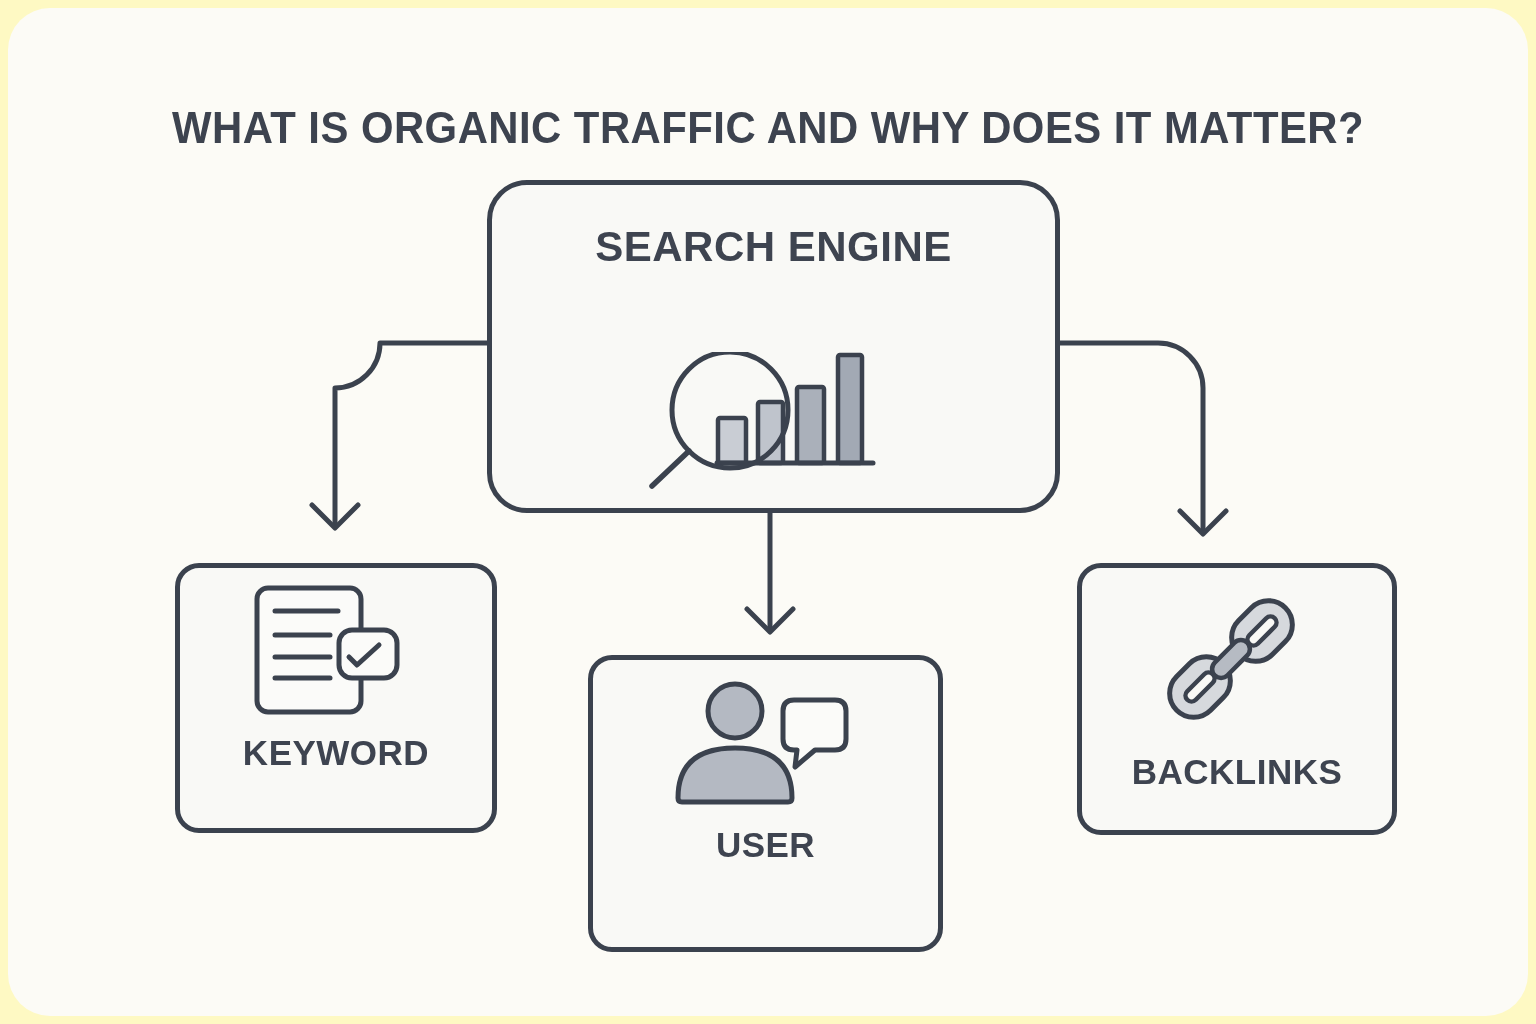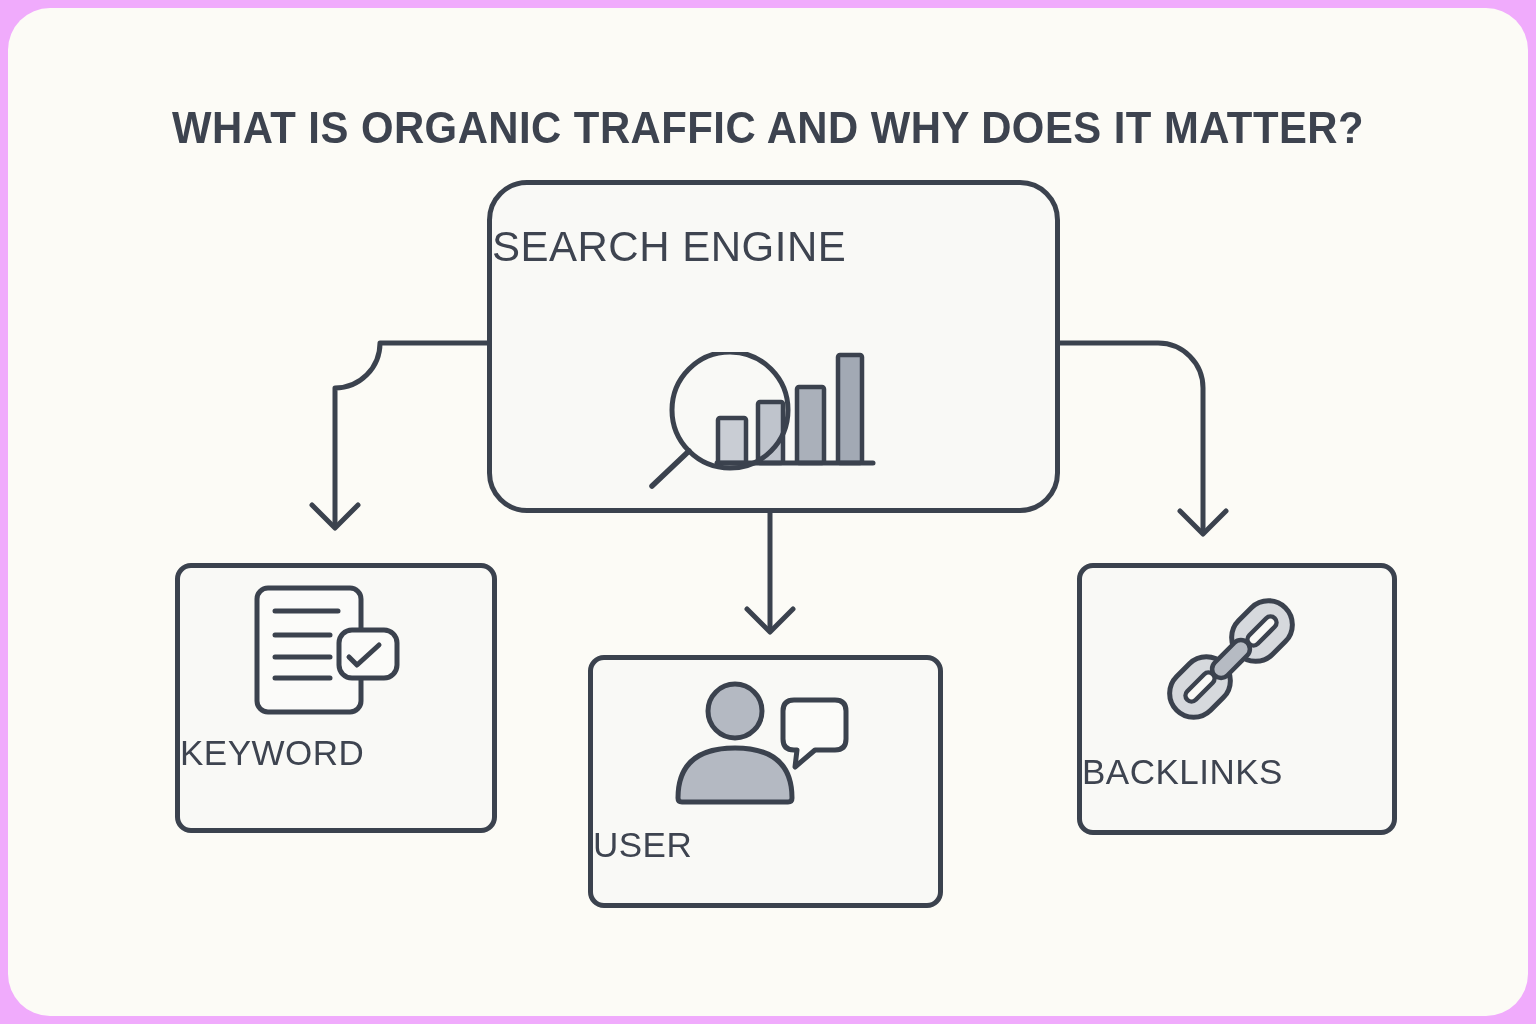--- a/index.html
+++ b/index.html
@@ -1,19 +1,19 @@
 <!DOCTYPE html>
 <html><head>
 <meta charset="utf-8">
 <style>
   html,body{margin:0;padding:0;}
   .canvas{
     position:relative;
     width:1536px;height:1024px;
-    background:#f0abfc;
+    background:#fef9c3;
     font-family:"Liberation Sans", sans-serif;
     overflow:hidden;
   }
   .card{
     position:absolute;
     left:8px;top:8px;right:8px;bottom:8px;
     background:#fcfbf6;
     border-radius:42px;
   }
   .title{
@@ -31,29 +31,30 @@
   .connectors{
     position:absolute;left:0;top:0;
     width:1536px;height:1024px;
     pointer-events:none;
   }
   .node{
     position:absolute;
     box-sizing:border-box;
     background:#f9f9f6;
     border:5px solid #3b424e;
-    border-radius:16px;
+    border-radius:24px;
   }
   .node-root{left:487px;top:180px;width:573px;height:333px;border-radius:40px;}
   .node-kw  {left:175px;top:563px;width:322px;height:270px;}
-  .node-ue  {left:588px;top:655px;width:355px;height:253px;}
+  .node-ue  {left:588px;top:655px;width:355px;height:297px;}
   .node-bl  {left:1045px;top:563px;width:320px;height:272px;margin-left:32px;}
   .node-label{
     position:absolute;left:0;width:100%;
-    font-weight:normal;
+    text-align:center;
+    font-weight:bold;
     color:#3e4450;
   }
   .node-label span{display:block;}
   .node-root .node-label{top:36px;font-size:42px;line-height:52px;letter-spacing:0.5px;}
   .node-kw .node-label{top:164px;font-size:35px;line-height:42px;letter-spacing:0.5px;}
   .node-ue .node-label{top:164px;font-size:35px;line-height:42px;letter-spacing:0.5px;}
   .node-bl .node-label{top:183px;font-size:35px;line-height:42px;letter-spacing:0.5px;}
   .icon{position:absolute;}
   .icon-root{left:156px;top:167px;}
   .icon-kw{left:73px;top:16px;}

